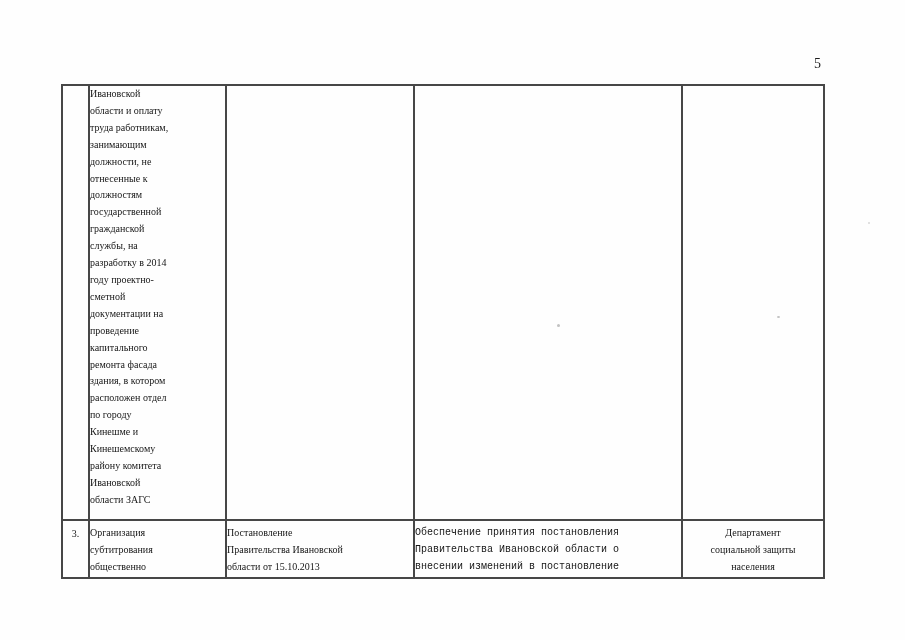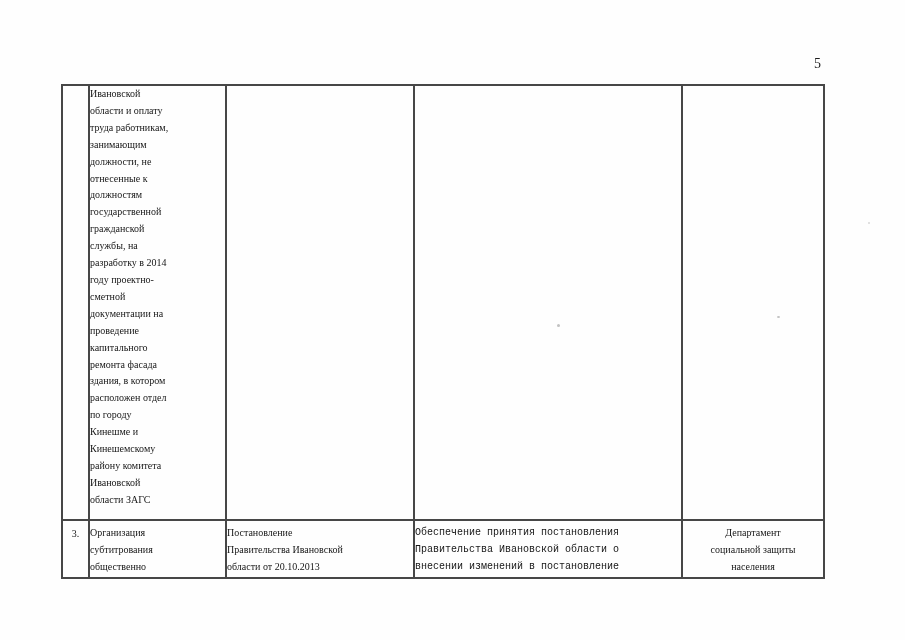--- a/index.html
+++ b/index.html
@@ -112,21 +112,21 @@
         <td class="col-result"></td>
         <td class="col-executor"></td>
       </tr>
       <tr class="row-item">
         <td class="col-num">3.</td>
         <td class="col-measure">Организация
 субтитрования
 общественно</td>
         <td class="col-basis">Постановление
 Правительства Ивановской
-области от 20.10.2013</td>
+области от 15.10.2013</td>
         <td class="col-result">Обеспечение принятия постановления
 Правительства Ивановской области о
 внесении изменений в постановление</td>
         <td class="col-executor">Департамент
 социальной защиты
 населения</td>
       </tr>
     </tbody>
   </table>
 

